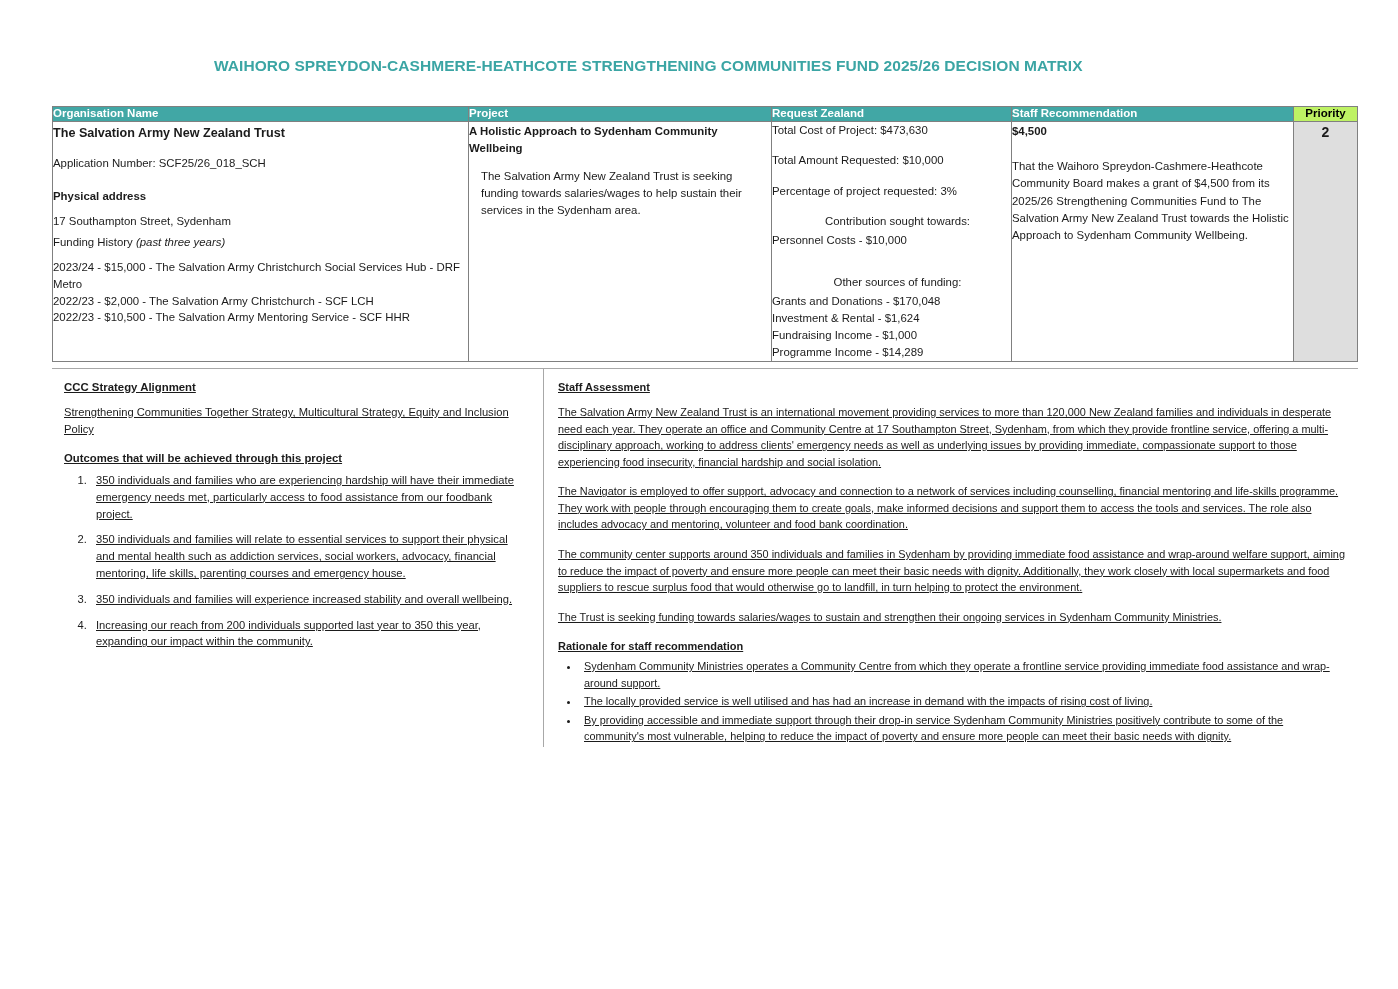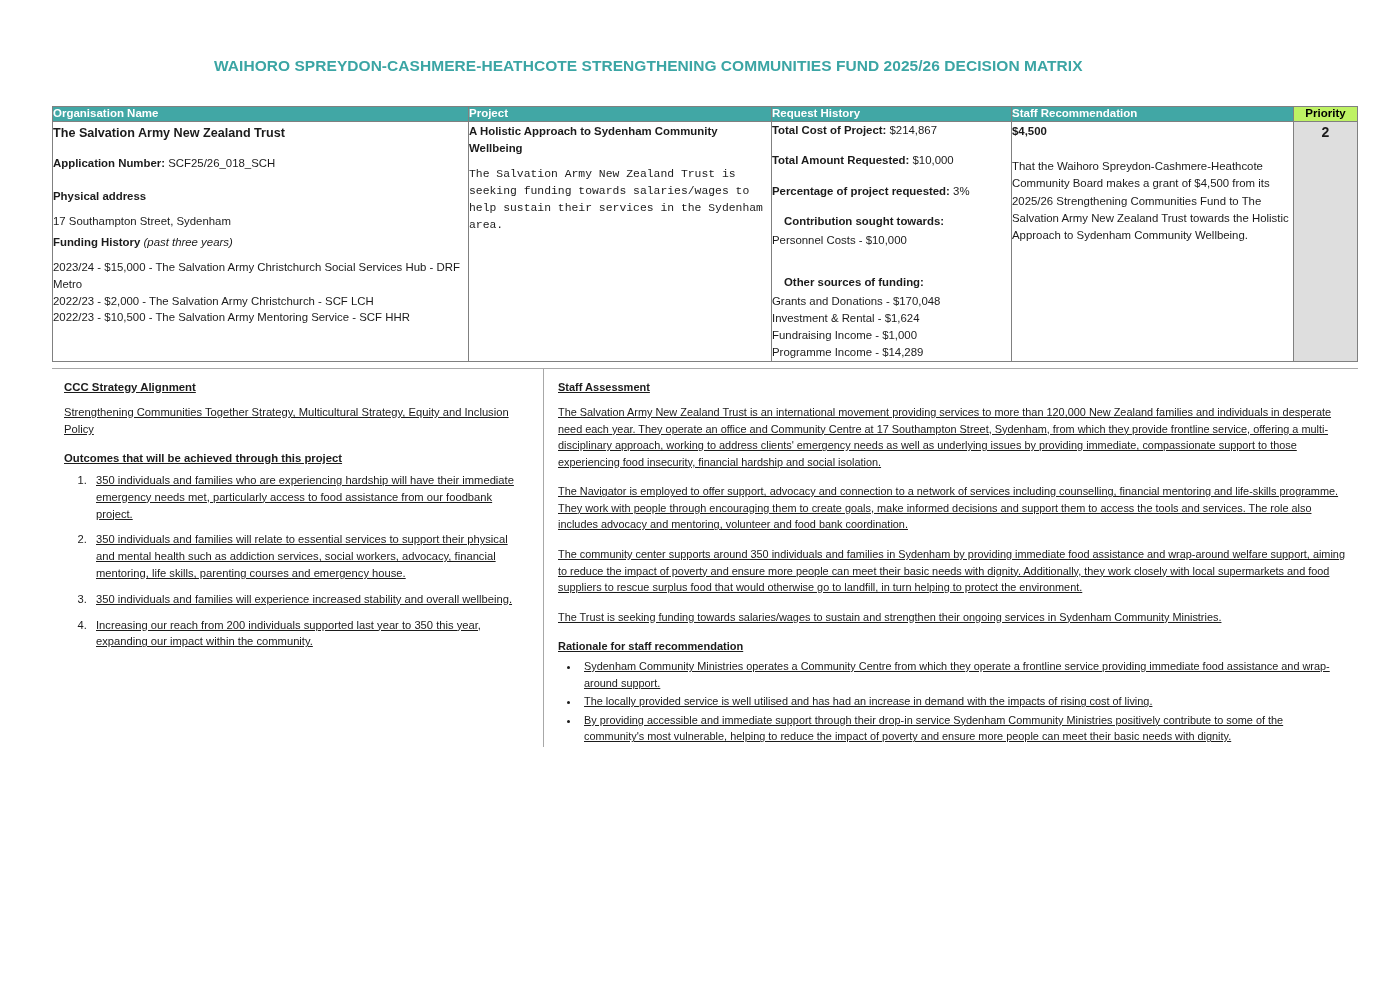--- a/index.html
+++ b/index.html
@@ -75,40 +75,40 @@
     font-size: 11.4px;
     line-height: 1.52;
   }
   .cell-priority {
     background: #dedede;
     text-align: center;
     font-size: 14px;
     font-weight: bold;
     padding-top: 28px;
   }
-  .b { font-weight: bold; }
+  .b { font-weight: normal; text-align: center; }
   .it { font-style: italic; }
 
   .org-name {
     font-size: 12.6px;
     font-weight: bold;
     margin: 2px 0 12px 0;
   }
   .kv { margin: 0 0 16px 0; }
   .sub-head { font-weight: bold; margin: 0 0 7px 0; }
   .plain { margin: 0 0 4px 0; }
   .fh-list { margin: 8px 0 0 0; line-height: 1.45; }
 
   .proj-title {
     font-size: 11.4px;
     font-weight: bold;
     margin: 1px 0 10px 0;
     line-height: 1.45;
   }
-  .proj-desc { margin: 0; line-height: 1.5; font-family: Liberation Mono, monospace; }
+  .proj-desc { margin: 12px; line-height: 1.5; }
 
   .bud-line { margin: 0 0 13px 0; }
   .bud-sub { margin: 0 0 2px 12px; }
   .bud-spacer { height: 24px; }
   .fund-line { margin: 0; line-height: 1.5; }
 
   .rec-amount { font-weight: bold; margin: 1px 0 18px 0; }
   .rec-text { margin: 0; line-height: 1.5; }
 
   
@@ -193,21 +193,21 @@
       <col style="width:416px">
       <col style="width:303px">
       <col style="width:240px">
       <col style="width:282px">
       <col style="width:64px">
     </colgroup>
     <thead>
       <tr>
         <th class="hdr">Organisation Name</th>
         <th class="hdr">Project</th>
-        <th class="hdr">Request History</th>
+        <th class="hdr">Request Zealand</th>
         <th class="hdr">Staff Recommendation</th>
         <th class="hdr-priority">Priority</th>
       </tr>
     </thead>
     <tbody>
       <tr>
 
         <td class="cell">
           <div class="org-name">The Salvation Army New Zealand Trust</div>
           <div class="kv">
@@ -228,21 +228,21 @@
         </td>
 
         <td class="cell">
           <div class="proj-title">A Holistic Approach to Sydenham Community Wellbeing</div>
           <div class="proj-desc">The Salvation Army New Zealand Trust is seeking funding towards salaries/wages to help sustain their services in the Sydenham area.</div>
         </td>
 
         <td class="cell">
           <div class="bud-line">
             <span class="b">Total Cost of Project:</span>
-            <span>$214,867</span>
+            <span>$473,630</span>
           </div>
           <div class="bud-line">
             <span class="b">Total Amount Requested:</span>
             <span>$10,000</span>
           </div>
           <div class="bud-line">
             <span class="b">Percentage of project requested:</span>
             <span>3%</span>
           </div>
           <div class="bud-sub b">Contribution sought towards:</div>

